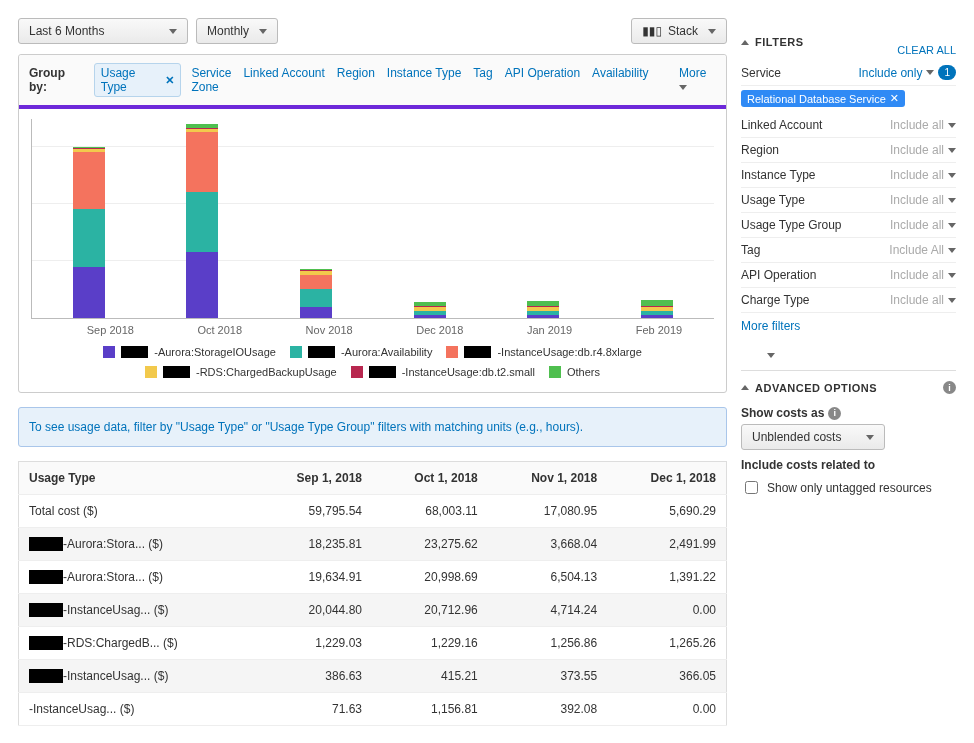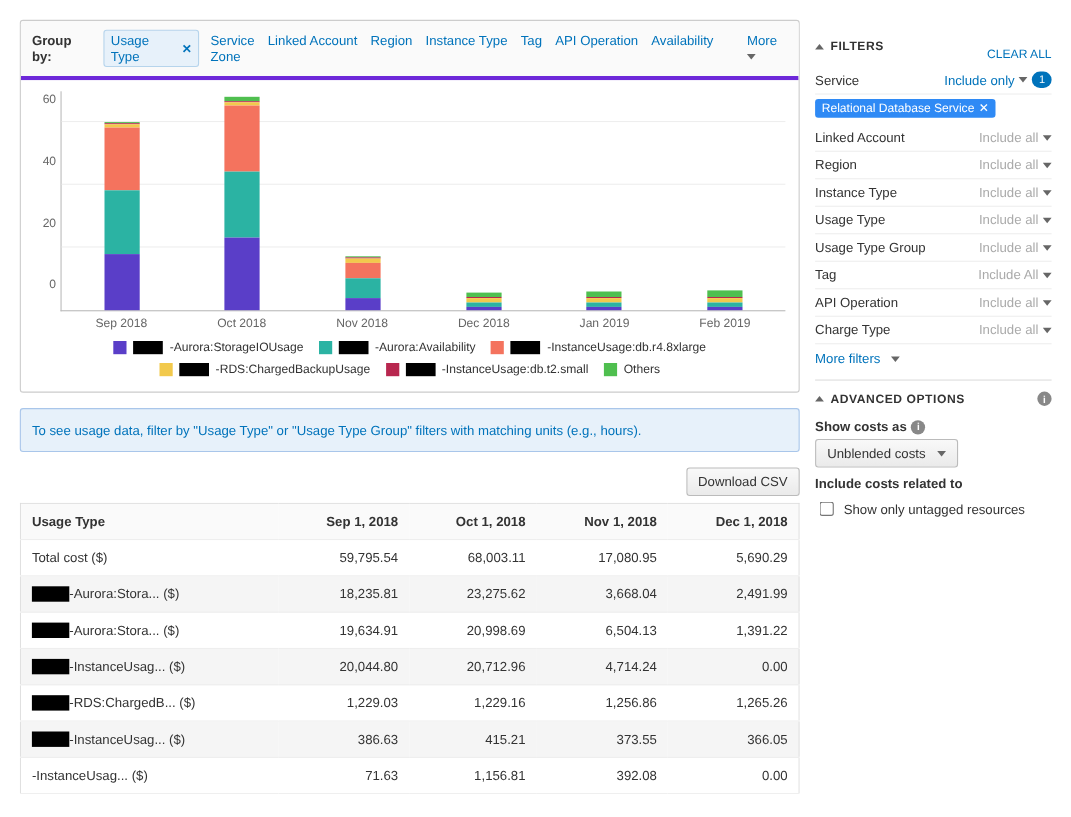--- a/index.html
+++ b/index.html
@@ -54,50 +54,60 @@
   .side-head .tit{font-weight:bold;letter-spacing:0.5px;font-size:11px;}
   .clear{margin-left:auto;color:#0073bb;cursor:pointer;font-size:11px;margin-top:16px;}
   .up{width:0;height:0;border-left:4px solid transparent;border-right:4px solid transparent;border-bottom:5px solid #666;display:inline-block;}
   .frow{display:flex;align-items:center;padding:5px 0;border-bottom:1px solid #eee;font-size:12px;}
   .frow .fname{flex:1;color:#333;}
   .frow .fval{color:#aaa;display:inline-flex;align-items:center;gap:4px;justify-content:flex-end;}
   .frow.first .fval{color:#0073bb;}
   .badge{background:#0073bb;color:#fff;border-radius:10px;padding:0 6px;font-size:10px;line-height:15px;height:15px;display:inline-block;}
   .schip{display:inline-flex;align-items:center;gap:4px;background:#2f8af5;color:#fff;border-radius:3px;padding:2px 6px;font-size:11px;}
   .schip .x{cursor:pointer;}
-  .more-filters{color:#0073bb;padding:6px 0;cursor:pointer;display:inline-flex;align-items:center;gap:10px;}
+  .more-filters{color:#0073bb;padding:6px 0;cursor:pointer;display:inline-flex;align-items:center;gap:20px;flex-direction:column;}
   .opt-label{font-weight:bold;font-size:12px;margin:8px 0 4px;display:flex;align-items:center;gap:4px;}
   .info{width:13px;height:13px;border-radius:50%;background:#888;color:#fff;display:inline-flex;align-items:center;justify-content:center;font-size:9px;font-weight:bold;}
   .chk{display:flex;align-items:center;gap:6px;margin-top:6px;}
   .scroll{overflow-x:auto;}
 </style>
 </head>
 <body>
 
 <div class="wrap">
   <div class="main">
+    <div class="toprow">
+      <div class="btn wbtn">
+          <span>Last 6 Months</span>
+          <span class="caret"></span>
+        </div>
+      <div class="btn">
+          <span>Monthly</span>
+          <span class="caret"></span>
+        </div>
+      <div class="spacer"></div>
+      <div class="btn">
+          <span>▮▮▯</span>
+          <span>Stack</span>
+          <span class="caret"></span>
+        </div>
+    </div>
 
     <div class="panel">
       <div class="panel-head">
         <span class="grouplabel">Group by:</span>
         <span class="chip">
             <span>Usage Type</span>
             <span class="x">✕</span>
           </span>
         <span id="gb-tabs"><span class="tab-link" style="margin-right: 12px;">Service</span><span class="tab-link" style="margin-right: 12px;">Linked Account</span><span class="tab-link" style="margin-right: 12px;">Region</span><span class="tab-link" style="margin-right: 12px;">Instance Type</span><span class="tab-link" style="margin-right: 12px;">Tag</span><span class="tab-link" style="margin-right: 12px;">API Operation</span><span class="tab-link" style="margin-right: 12px;">Availability Zone</span></span>
         <span class="more tab-link"><span>More</span> <span class="caret"></span></span>
       </div>
       <div class="panel-body">
         <div class="chart-area">
-          <div class="yaxis" id="yaxis">
-              <div>60</div>
-              <div>40</div>
-              <div>20</div>
-              <div>0</div>
-            </div>
           <div class="plot" id="plot">
               <div class="grid" style="bottom: 57.1429px;"></div>
               <div class="grid" style="bottom: 114.286px;"></div>
               <div class="grid" style="bottom: 171.429px;"></div>
               <div class="bars">
                 <div class="col">
                   <div class="seg" style="background: rgb(90, 62, 200); height: 51.4286px;"></div>
                   <div class="seg" style="background: rgb(43, 179, 163); height: 57.1429px;"></div>
                   <div class="seg" style="background: rgb(244, 115, 94); height: 57.1429px;"></div>
                   <div class="seg" style="background: rgb(242, 201, 76); height: 3.42857px;"></div>
@@ -184,23 +194,20 @@
             <span class="leg">
               <span class="sw" style="background: rgb(79, 191, 79);"></span>
               <span>Others</span>
             </span>
           </div>
       </div>
     </div>
 
     <div class="notice">To see usage data, filter by "Usage Type" or "Usage Type Group" filters with matching units (e.g., hours).</div>
 
-    <div class="dlrow">
-        <div class="btn">Download CSV</div>
-      </div>
     <div class="scroll">
       <table>
         <thead>
             <tr id="thead-row">
               <th>Usage Type</th>
               <th>Sep 1, 2018</th>
               <th>Oct 1, 2018</th>
               <th>Nov 1, 2018</th>
               <th>Dec 1, 2018</th>
             </tr>
@@ -319,21 +326,21 @@
     <div class="side-sec">
       <div class="side-head">
           <span class="up"></span>
           <span class="tit">ADVANCED OPTIONS</span>
           <span class="info" style="margin-left:auto;">i</span>
         </div>
       <div class="opt-label">
           <span>Show costs as</span>
           <span class="info">i</span>
         </div>
-      <div class="btn" style="width:130px;justify-content:space-between;">
+      <div class="btn" style="width:144px;justify-content:space-between;">
           <span>Unblended costs</span>
           <span class="caret"></span>
         </div>
       <div class="opt-label">Include costs related to</div>
       <label class="chk">
           <input type="checkbox" style="">
           <span>Show only untagged resources</span>
         </label>
     </div>
   </div>

